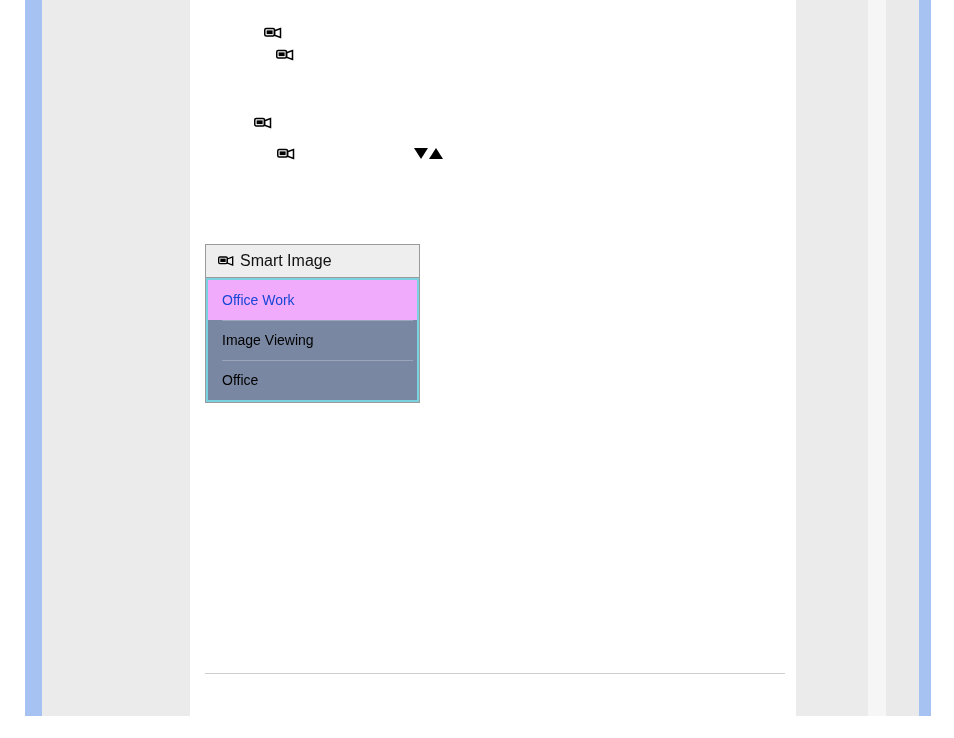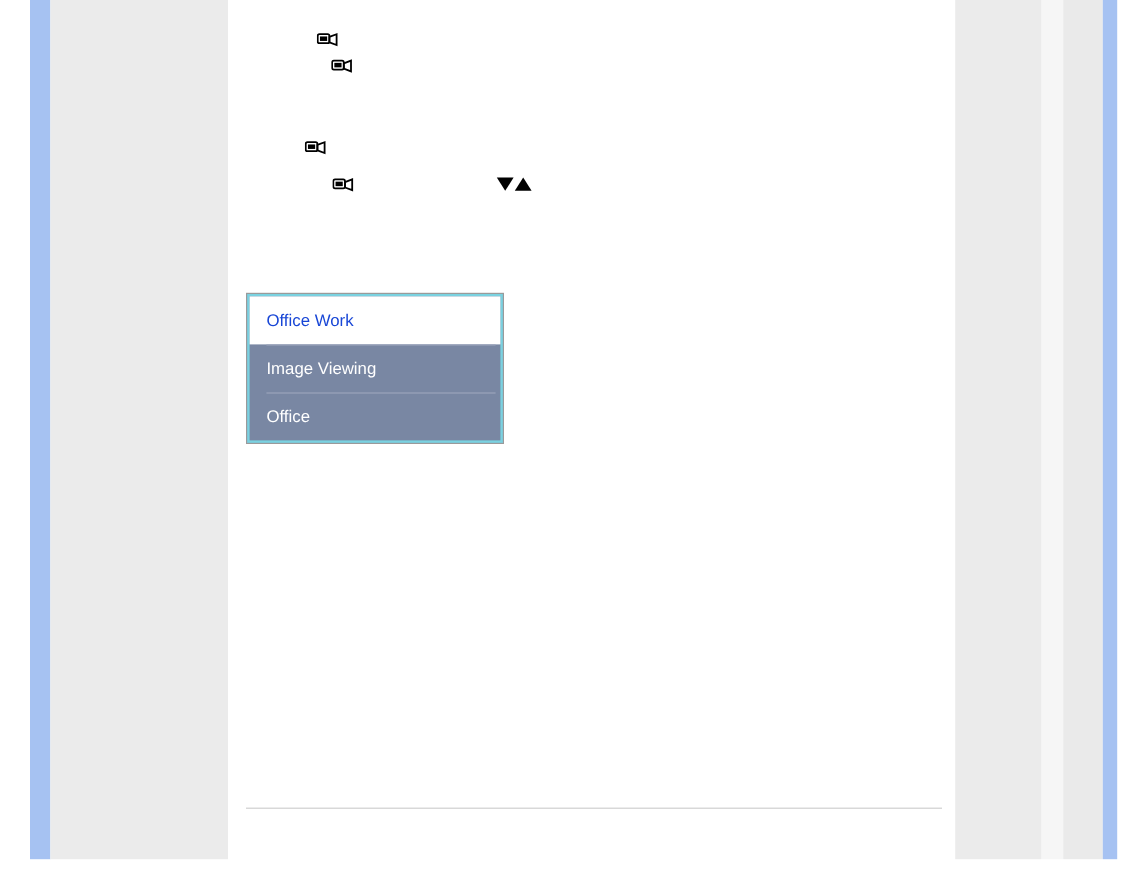--- a/index.html
+++ b/index.html
@@ -124,35 +124,35 @@
   .menu-body {
     background: #7987a3;
     border: 2px solid #7ad2e0;
     border-top-width: 2px;
     box-sizing: border-box;
   }
   .menu-item {
     height: 40px;
     line-height: 40px;
     padding: 0 14px;
-    color: #ffffff;
+    color: #000000;
     position: relative;
     box-sizing: border-box;
   }
   .menu-item + .menu-item::before {
     content: "";
     position: absolute;
     left: 14px;
     right: 4px;
     top: 0;
     height: 1px;
     background: #9aa5bb;
   }
   .menu-item.selected {
-    background: #ffffff;
+    background: #f0abfc;
     color: #1846d6;
   }
 
   
   .hr {
     position: absolute;
     left: 205px;
     top: 673px;
     width: 580px;
     height: 1px;
@@ -205,20 +205,30 @@
         <path d="M14 6 L22 3 L22 15 L14 12 Z" fill="none" stroke="#000" stroke-width="2"></path>
       </svg>
   </div>
 
   <div class="triangles">
     <div class="tri-down"></div>
     <div class="tri-up"></div>
   </div>
 
   <div class="menu">
+    <div class="menu-header">
+      <span title="smart-image-icon">
+        <svg class="svg14" viewBox="0 0 24 18">
+            <rect x="1" y="3" width="13" height="10" rx="2" fill="none" stroke="#000" stroke-width="2"></rect>
+            <rect x="3.5" y="5.5" width="8" height="5" fill="#000"></rect>
+            <path d="M14 6 L22 3 L22 15 L14 12 Z" fill="none" stroke="#000" stroke-width="2"></path>
+          </svg>
+      </span>
+      <span>Smart Image</span>
+    </div>
     <div class="menu-body">
       <div class="menu-item selected"><span>Office Work</span></div>
       <div class="menu-item"><span>Image Viewing</span></div>
       <div class="menu-item"><span>Office</span></div>
     </div>
   </div>
 
   <div class="hr"></div>
 </div>
 

